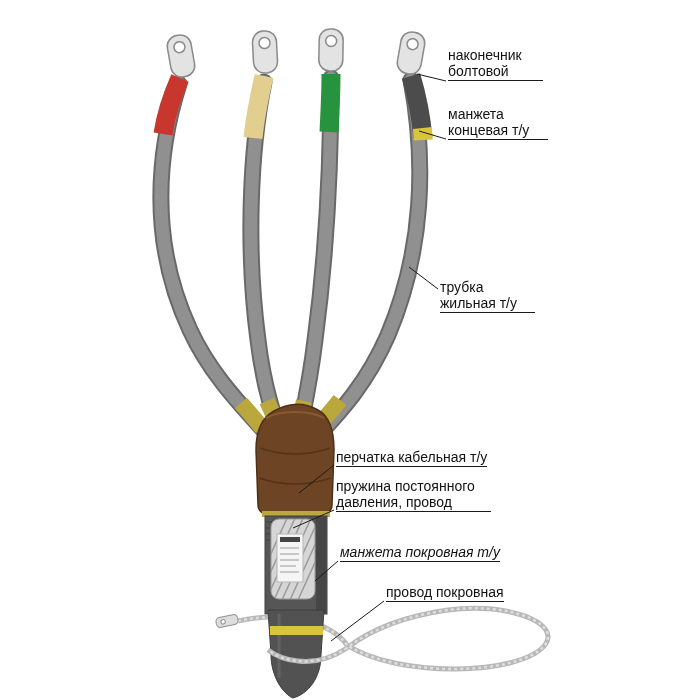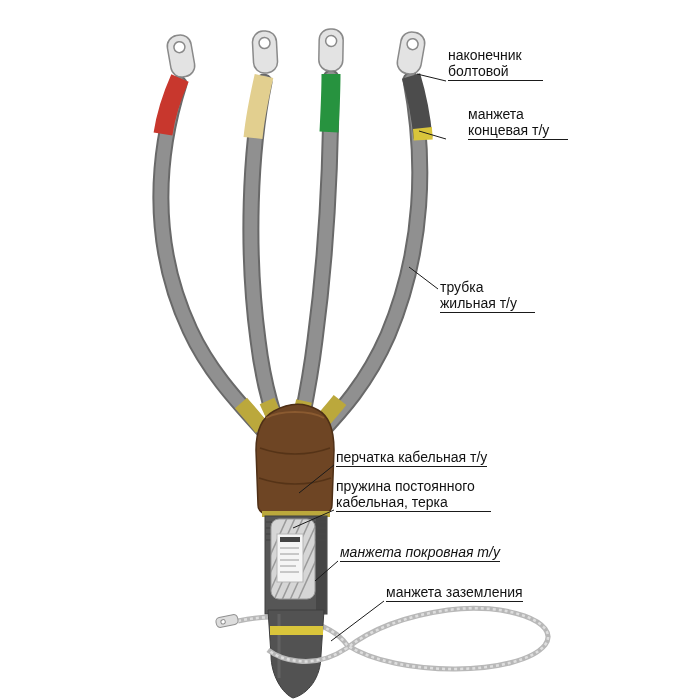--- a/index.html
+++ b/index.html
@@ -153,20 +153,20 @@
     <line x1="446" y1="139" x2="419" y2="131"></line>
     <line x1="438" y1="289" x2="409" y2="267"></line>
     <line x1="334" y1="465" x2="299" y2="493"></line>
     <line x1="334" y1="510" x2="293" y2="528"></line>
     <line x1="338" y1="561" x2="315" y2="581"></line>
     <line x1="384" y1="601" x2="331" y2="641"></line>
   </g>
 </svg>
 
 <div class="label wrap" style="left:448px; top:47px;  width:95px;">наконечник болтовой</div>
-<div class="label wrap" style="left:448px; top:106px; width:100px;margin-left:20px;">манжета концевая т/у</div>
+<div class="label wrap" style="left:448px; top:106px; width:100px;">манжета концевая т/у</div>
 <div class="label wrap" style="left:440px; top:255px; width:95px;margin-top:24px;">трубка жильная т/у</div>
 <div class="label nowrap" style="left:336px; top:449px;text-align:center;">перчатка кабельная т/у</div>
-<div class="label wrap" style="left:336px; top:478px; width:155px;">пружина постоянного кабельная, терка</div>
+<div class="label wrap" style="left:336px; top:478px; width:155px;">пружина постоянного давления, провод</div>
 <div class="label nowrap" style="left:340px; top:544px;font-style:italic;">манжета покровная т/у</div>
-<div class="label nowrap" style="left:386px; top:584px;">манжета заземления</div>
+<div class="label nowrap" style="left:386px; top:584px;">провод покровная</div>
 
 </div>
 
 </body></html>

